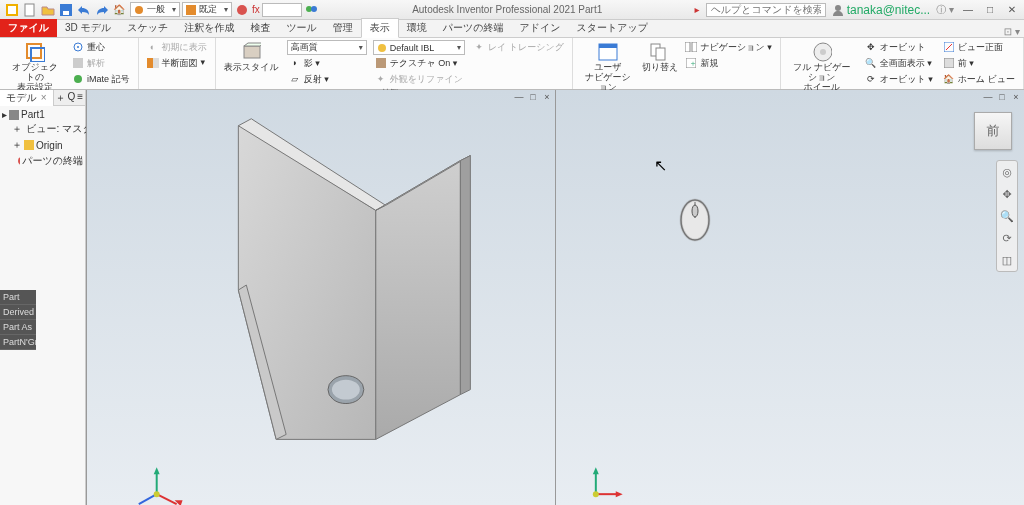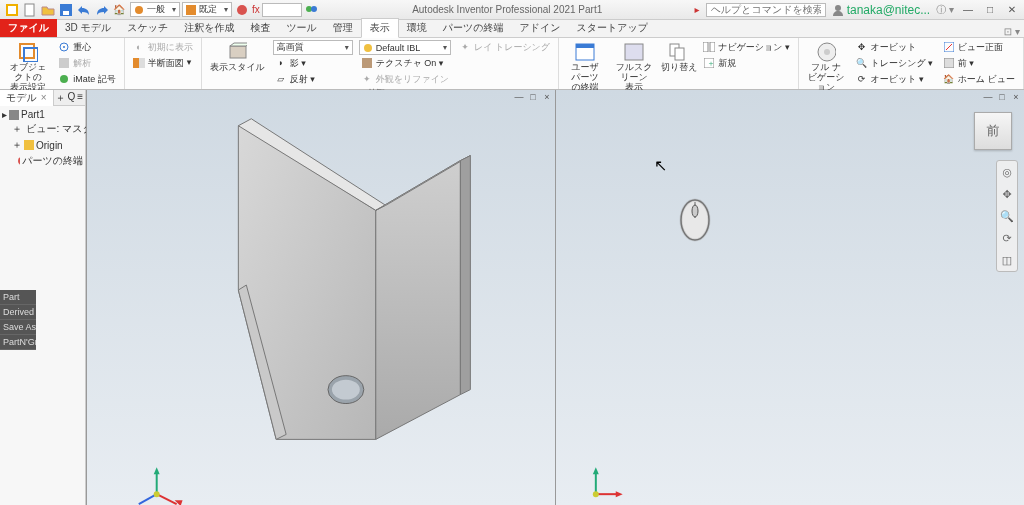--- a/index.html
+++ b/index.html
@@ -286,30 +286,21 @@
   <div class="group">
     <div class="group-body">
       <div class="bigbtn">
           <span class="ico">
             <svg width="20" height="18">
               <rect x="1" y="1" width="18" height="16" fill="#fff" stroke="#3a7bd5"></rect>
               <rect x="1" y="1" width="18" height="4" class="sv-blue"></rect>
             </svg>
           </span>
           <span class="lbl" style="white-space:pre-line">ユーザ
-パーツの終端</span>
-        </div>
-      <div class="bigbtn">
-          <span class="ico">
-            <svg width="20" height="18">
-              <rect x="1" y="1" width="18" height="16" fill="#dde" stroke="#888"></rect>
-            </svg>
-          </span>
-          <span class="lbl" style="white-space:pre-line">フルスクリーン
-表示</span>
+ナビゲーション</span>
         </div>
       <div class="bigbtn">
           <span class="ico">
             <svg width="20" height="18">
               <rect x="1" y="1" width="9" height="12" fill="#fff" stroke="#888"></rect>
               <rect x="6" y="5" width="9" height="12" fill="#fff" stroke="#888"></rect>
             </svg>
           </span>
           <span class="lbl">切り替え</span>
         </div>
@@ -349,21 +340,21 @@
           <span class="lbl" style="white-space:pre-line">フル ナビゲーション
 ホイール</span>
         </div>
       <div class="minicol">
         <div class="minirow">
             <span class="mi">✥</span>
             <span>オービット</span>
           </div>
         <div class="minirow">
             <span class="mi">🔍</span>
-            <span>トレーシング ▾</span>
+            <span>全画面表示 ▾</span>
           </div>
         <div class="minirow">
             <span class="mi">⟳</span>
             <span>オービット ▾</span>
           </div>
       </div>
       <div class="minicol">
         <div class="minirow">
             <span class="mi">
               <svg width="10" height="10">
@@ -429,21 +420,21 @@
           <svg width="10" height="10">
             <circle cx="5" cy="5" r="4" class="sv-red"></circle>
           </svg>
           <span>パーツの終端</span>
         </div>
     </div>
 
     <div class="context-panel">
       <div>Part</div>
       <div>Derived C</div>
-      <div>Save As</div>
+      <div>Part As</div>
       <div>PartN'Gr</div>
     </div>
   </div>
 
   <div class="view">
     <div class="view-ctrl">
         <span>—</span>
         <span>□</span>
         <span>×</span>
       </div>

